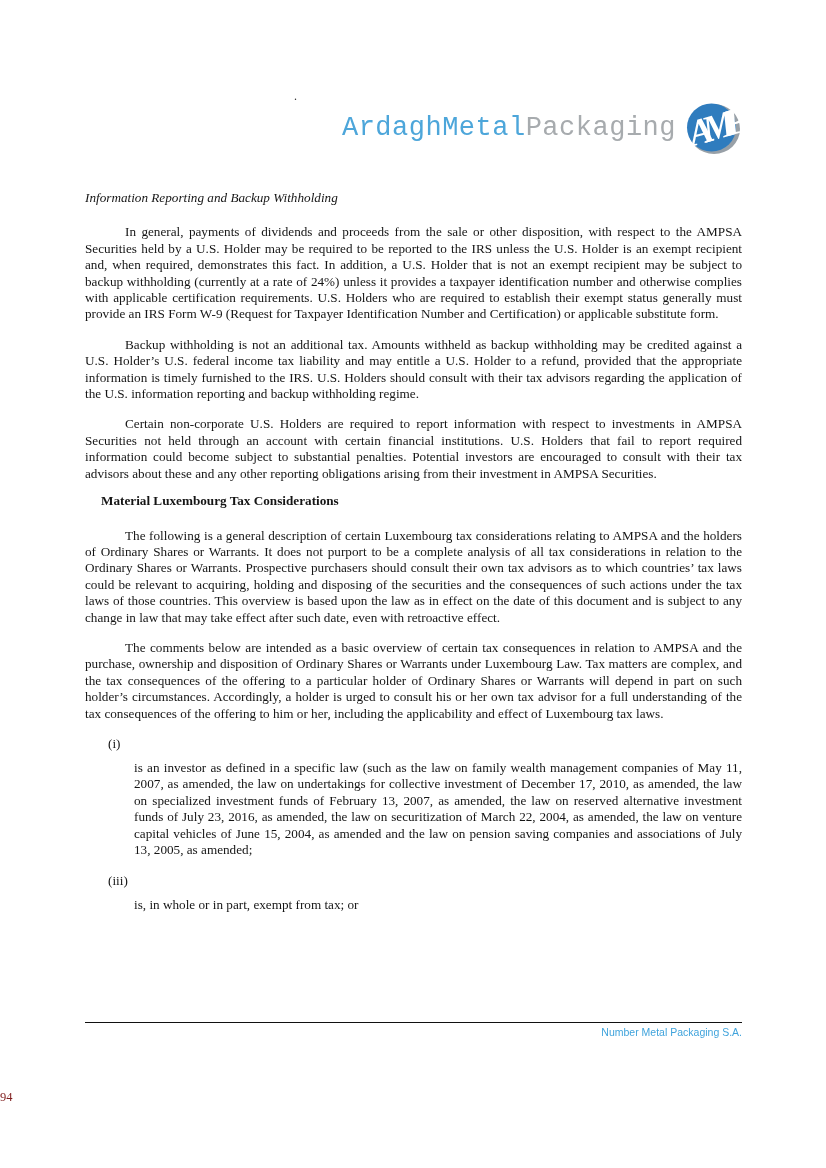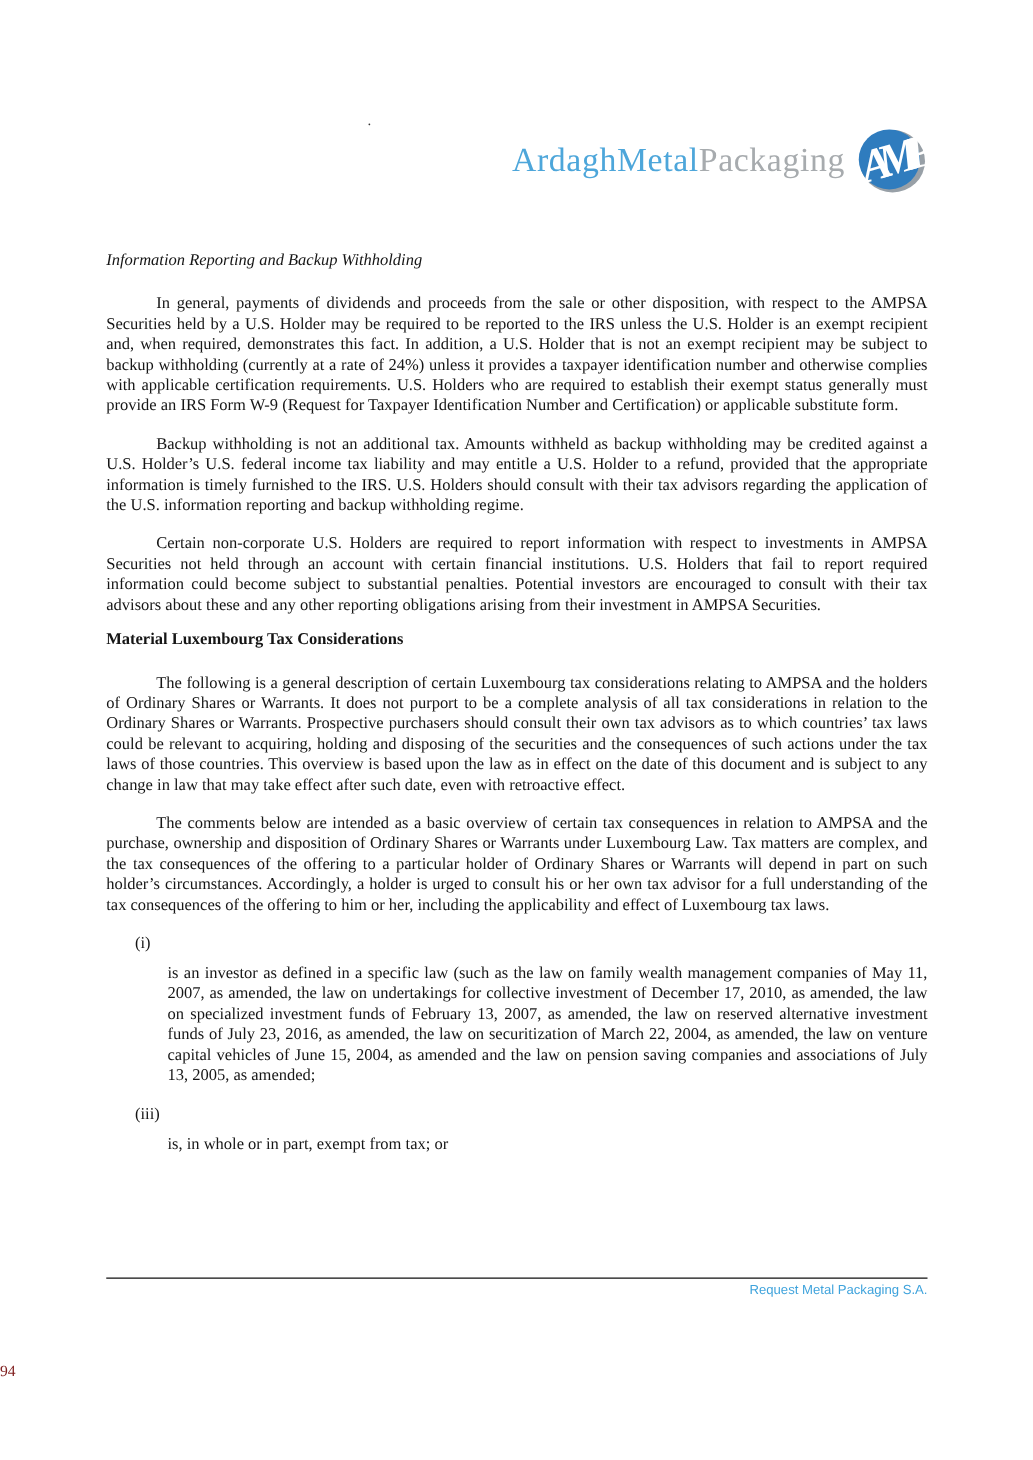--- a/index.html
+++ b/index.html
@@ -25,55 +25,55 @@
   
   .logo-row {
     position: absolute;
     top: 100px;
     right: 84px;
     display: flex;
     align-items: center;
     gap: 8px;
   }
   .wordmark {
-    font-family: Liberation Serif, serif;
+    font-family: Liberation Mono, monospace;
     font-size: 27px;
     font-weight: 400;
     letter-spacing: 0.5px;
     line-height: 1;
     white-space: nowrap;
   }
   .wordmark .wm-blue { color: #4da6da; }
   .wordmark .wm-gray { color: #a7abae; }
   .monogram { display: block; }
   
   .content {
     position: absolute;
-    top: 203px;
+    top: 193px;
     left: 85px;
     width: 657px;
     font-size: 13.2px;
     line-height: 16.4px;
     text-align: justify;
   }
   .content p {
     margin: 0 0 14px 0;
     text-indent: 40px;
   }
   h3.h-italic {
     font-size: 13.2px;
     font-style: italic;
     font-weight: normal;
     margin: -3px 0 18px 0;
     text-align: left;
   }
   h3.h-bold {
     font-size: 13.2px;
     font-weight: bold;
-    margin: -3px 0 18px 0;
+    margin: -3px 0 18px 16px;
     text-align: left;
   }
   ol.roman-list { list-style: none; margin: 0; padding: 0 0 0 23px; }
   ol.roman-list li {
     display: flex;
     margin: 0 0 15px 0;
   }
   ol.roman-list .li-marker {
     flex: 0 0 26px;
     text-align: left;
@@ -142,16 +142,16 @@
         <span class="li-text">is an investor as defined in a specific law (such as the law on family wealth management companies of May 11, 2007, as amended, the law on undertakings for collective investment of December 17, 2010, as amended, the law on specialized investment funds of February 13, 2007, as amended, the law on reserved alternative investment funds of July 23, 2016, as amended, the law on securitization of March 22, 2004, as amended, the law on venture capital vehicles of June 15, 2004, as amended and the law on pension saving companies and associations of July 13, 2005, as amended;</span>
       </li>
       <li>
         <span class="li-marker">(iii)</span>
         <span class="li-text">is, in whole or in part, exempt from tax; or</span>
       </li>
     </ol>
   </main>
 
   <div class="footer-rule"></div>
-  <div class="footer-company">Request Metal Packaging S.A.</div>
+  <div class="footer-company">Number Metal Packaging S.A.</div>
   <div class="page-number">94</div>
 
 </div>
 
 </body></html>

